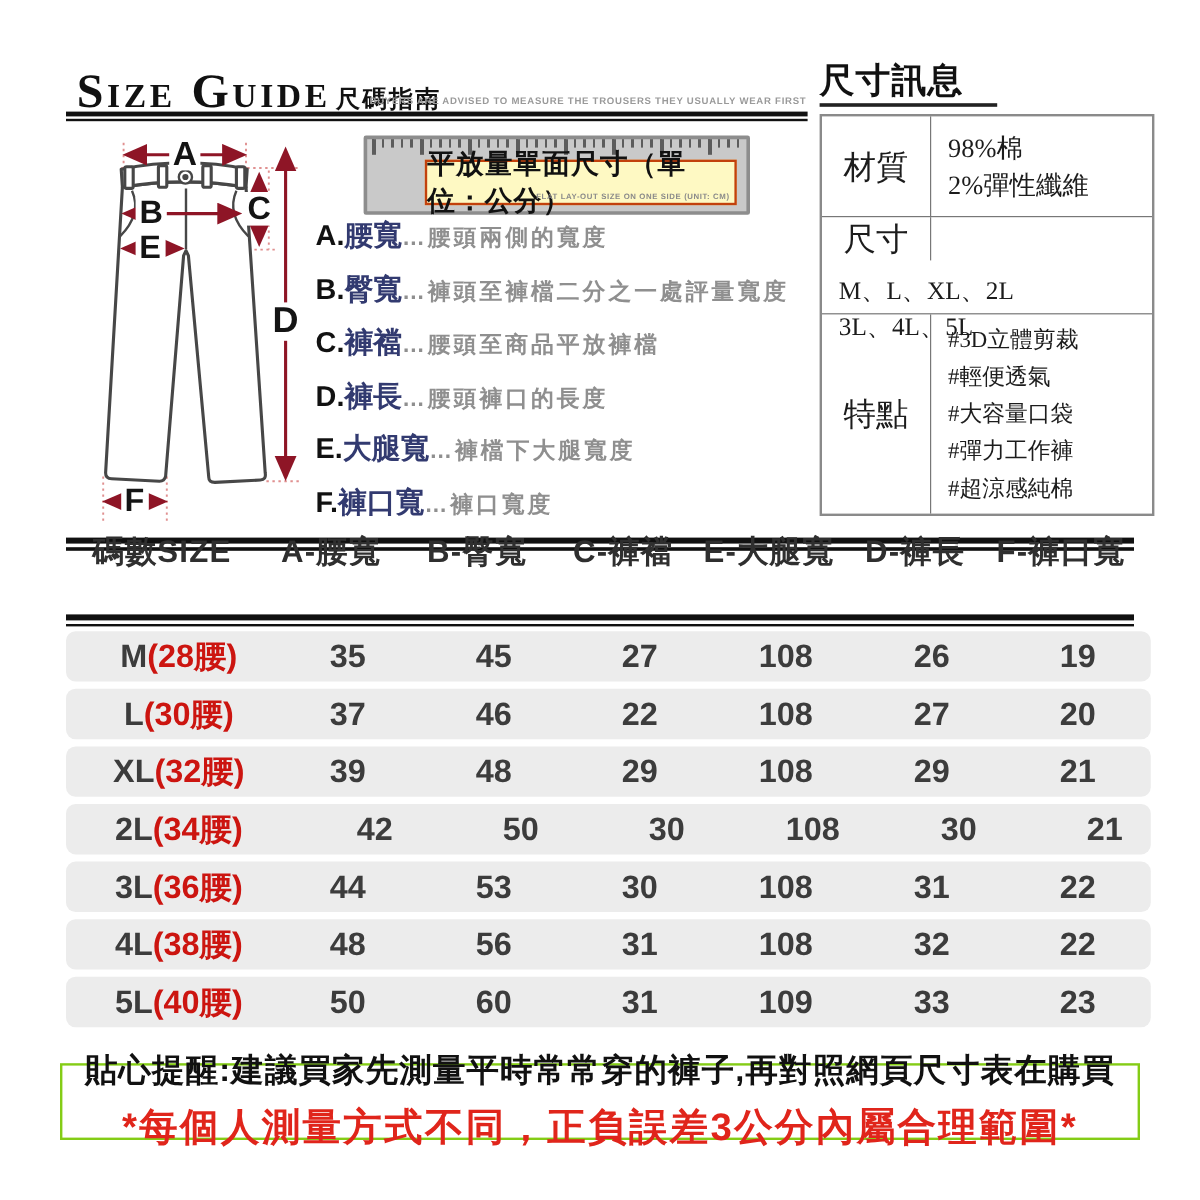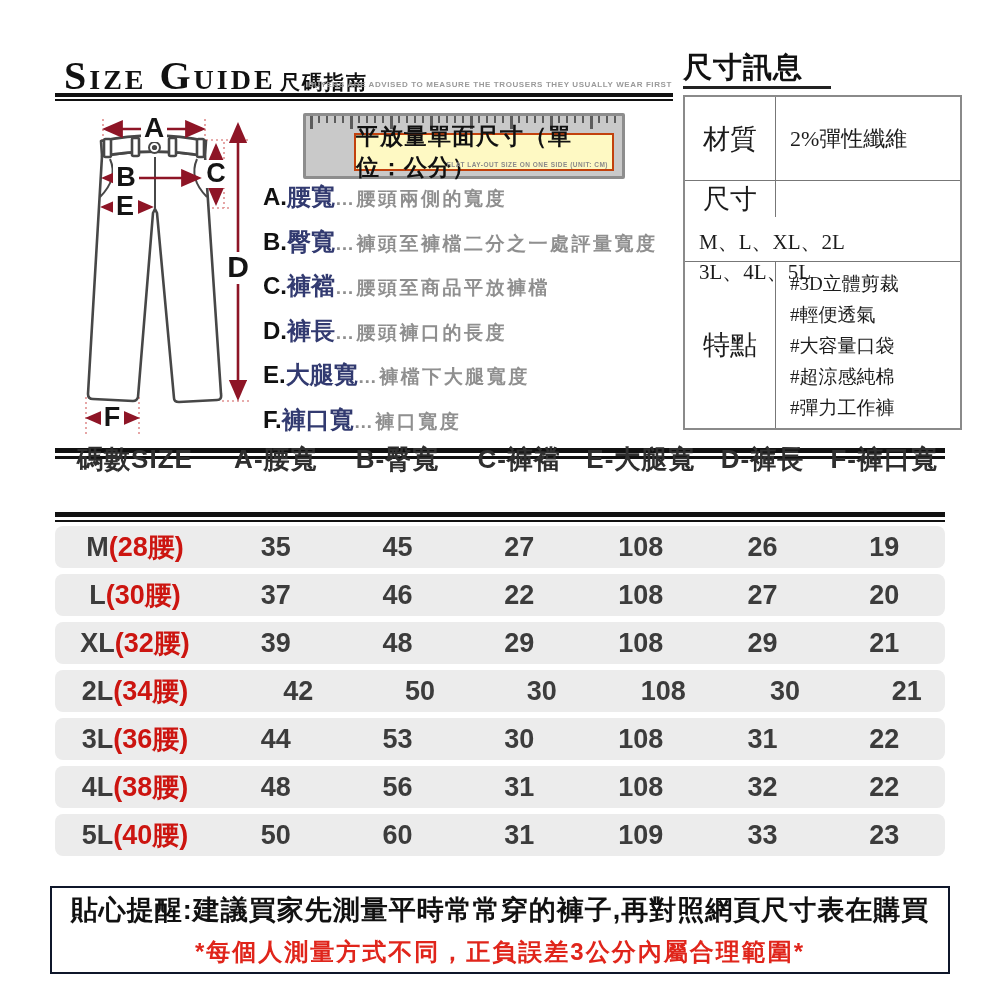--- a/index.html
+++ b/index.html
@@ -62,31 +62,31 @@
 
   
   .table-rule-top{top:448px;width:890px;}
   .table-rule-top .l1{height:5px;} .table-rule-top .gap{height:3px;} .table-rule-top .l2{height:3px;}
   .table-rule-mid{top:512px;width:890px;}
   .table-rule-mid .l1{height:5px;} .table-rule-mid .gap{height:3px;} .table-rule-mid .l2{height:2px;}
   .size-grid{position:absolute;left:55px;width:890px;display:grid;
       grid-template-columns:160px repeat(6,1fr);align-items:center;}
   .size-head{top:436px;height:46px;}
   .size-head .hcell{font-size:26px;font-weight:bold;color:#2f2f2f;text-align:center;letter-spacing:1px;}
-  .size-row{height:42px;background:#ececec;border-radius:8px;}
+  .size-row{height:42px;background:#ececec;border-radius:8px;padding-left:14px;}
   .size-row .cell{font-size:27px;font-weight:bold;color:#3c3c3c;text-align:center;}
   .size-label .paren{color:#cc1510;}
   .r0{top:526px;} .r1{top:574px;} .r2{top:622px;} .r3{top:670px;gap:45px;}
   .r4{top:718px;} .r5{top:766px;} .r6{top:814px;}
 
   
-  .notice{position:absolute;left:50px;top:886px;width:900px;height:88px;border:2px solid #0f172a;
+  .notice{position:absolute;left:50px;top:886px;width:900px;height:64px;border:2px solid #84cc16;
       box-sizing:border-box;display:flex;flex-direction:column;align-items:center;justify-content:center;}
   .notice-line1{font-size:27px;font-weight:bold;color:#111;letter-spacing:1px;}
-  .notice-line2{font-size:24px;font-weight:bold;color:#e0251b;margin-top:8px;letter-spacing:2px;}
+  .notice-line2{font-size:32px;font-weight:bold;color:#e0251b;margin-top:8px;letter-spacing:2px;}
 
   
   .pants-svg text{font-family:"Liberation Sans",sans-serif;font-weight:bold;fill:#141414;}
 </style>
 </head>
 <body>
 
 <div class="page">
 
   <div class="title-wrap">
@@ -201,38 +201,39 @@
       <span class="legend-desc">…褲口寬度</span>
     </div>
   </div>
 
   <div class="info-title">尺寸訊息</div>
   <div class="info-title-rule"></div>
   <div class="info-table">
     <div class="info-row r-material">
       <div class="info-label">材質</div>
       <div class="info-value">
+        <div class="info-line">98%棉</div>
         <div class="info-line">2%彈性纖維</div>
       </div>
     </div>
     <div class="info-row r-sizes">
       <div class="info-label">尺寸</div>
       <div class="info-value">
         <div class="info-line">M、L、XL、2L</div>
         <div class="info-line">3L、4L、5L</div>
       </div>
     </div>
     <div class="info-row r-features">
       <div class="info-label">特點</div>
       <div class="info-value">
         <div class="info-line">#3D立體剪裁</div>
         <div class="info-line">#輕便透氣</div>
         <div class="info-line">#大容量口袋</div>
+        <div class="info-line">#彈力工作褲</div>
         <div class="info-line">#超涼感純棉</div>
-        <div class="info-line">#彈力工作褲</div>
       </div>
     </div>
   </div>
 
   <div class="dline table-rule-top">
     <div class="l1"></div>
       <div class="gap"></div>
       <div class="l2"></div>
   </div>
   <div class="size-grid size-head">

